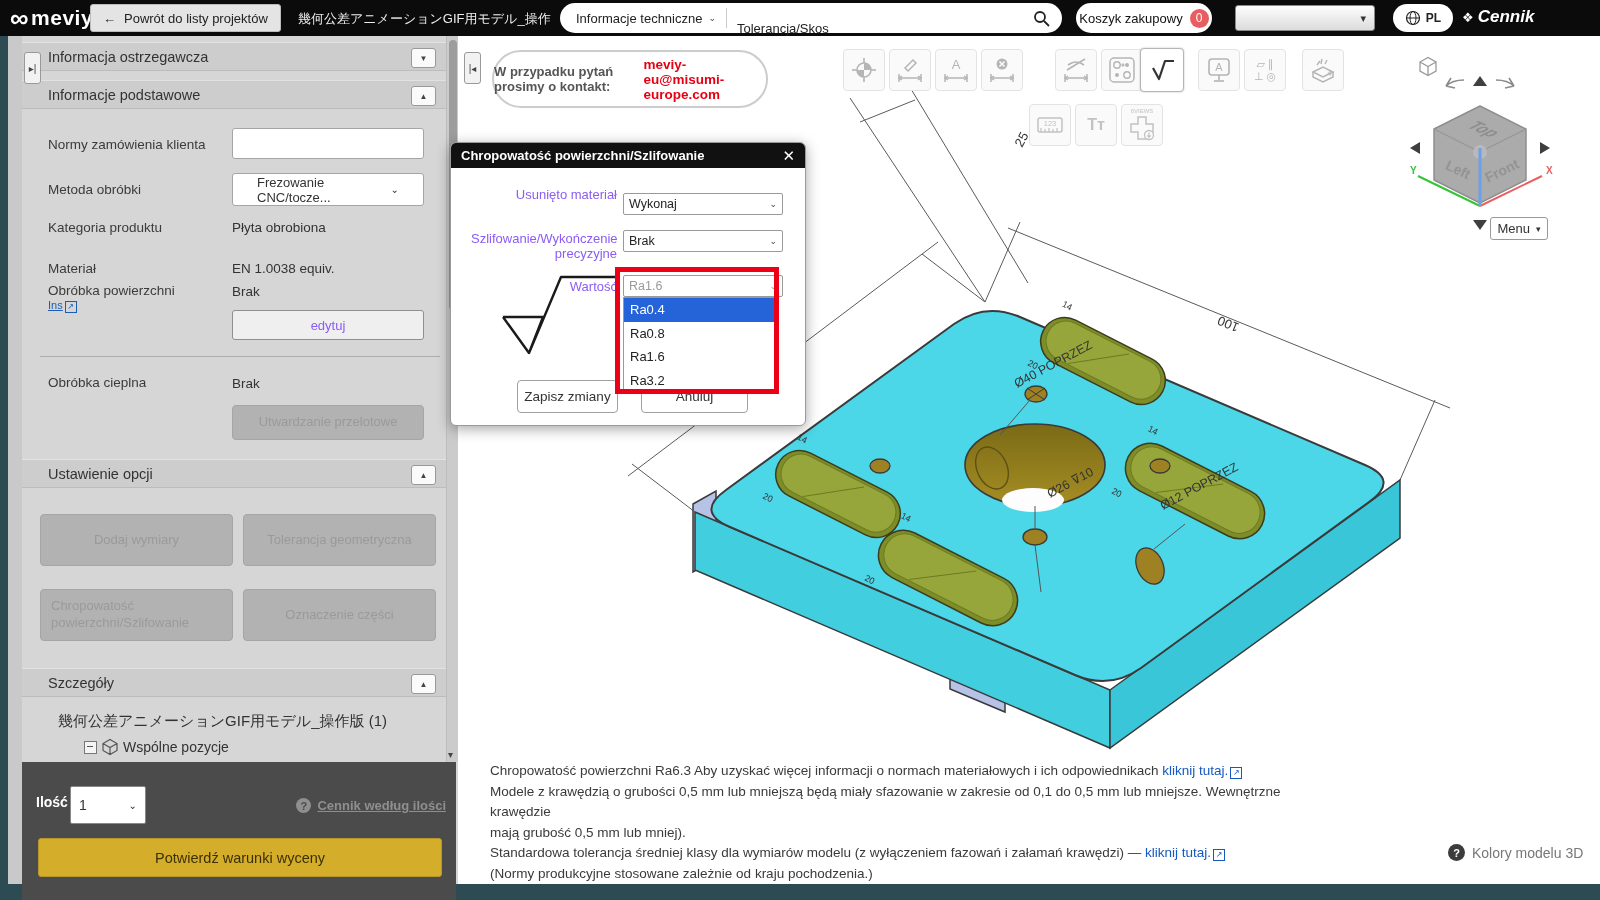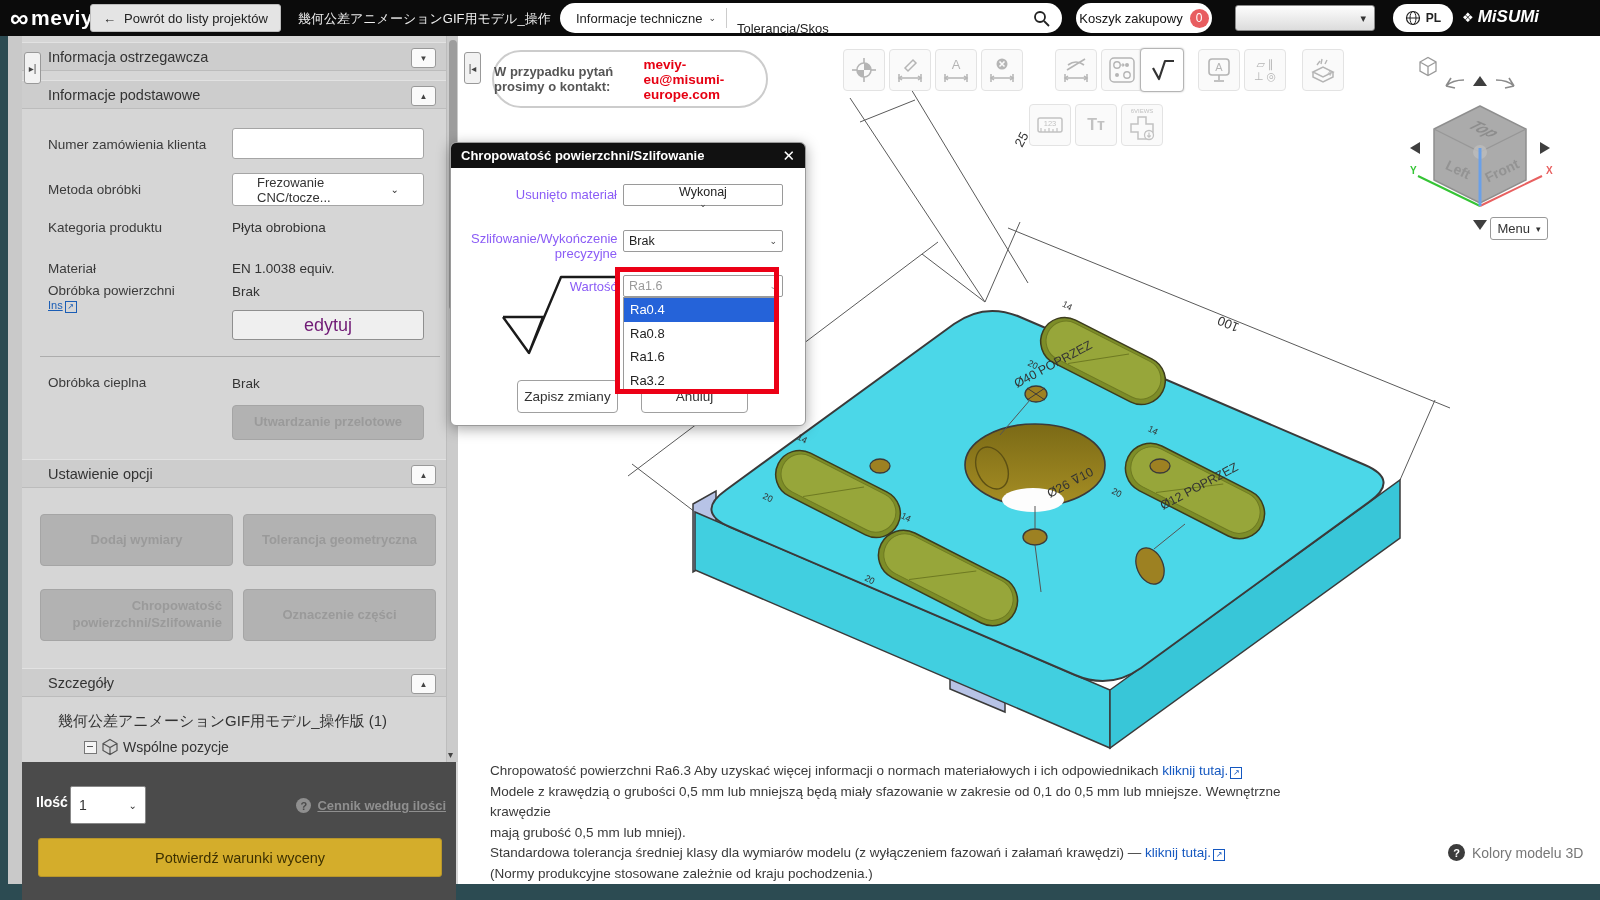--- a/index.html
+++ b/index.html
@@ -31,23 +31,23 @@
     font-size:10px;display:flex;align-items:center;justify-content:center;z-index:8;}
   .sechead{left:22px;width:424px;height:29px;background:#cdcdcd;border-top:1px solid #e2e2e2;border-bottom:1px solid #bcbcbc;
     display:flex;align-items:center;font-size:14.5px;color:#333;padding-left:26px;z-index:6;}
   .toggle{position:absolute;right:10px;top:5px;width:23px;height:18px;background:#fafafa;border:1px solid #999;border-radius:3px;
     font-size:8px;color:#444;display:flex;align-items:center;justify-content:center;}
   .flabel{font-size:13.5px;color:#3b3b3b;}
   .fvalue{font-size:13.5px;color:#333;}
   .sinput{background:#fff;border:1px solid #a5a5a5;border-radius:3px;}
   .sselect{background:#fff;border:1px solid #a5a5a5;border-radius:3px;display:flex;align-items:center;justify-content:space-between;
     padding:0 24px;font-size:13px;color:#333;}
-  .sbtn{background:#efefef;border:1px solid #8f8f8f;border-radius:3px;display:flex;align-items:center;justify-content:center;font-size:18px;color:#701a75;}
+  .sbtn{background:#efefef;border:1px solid #8f8f8f;border-radius:3px;display:flex;align-items:center;justify-content:center;font-size:13px;color:#8b5cf6;}
   .sbtn-dis{background:#b2b2b2;border:1px solid #a5a5a5;border-radius:4px;display:flex;align-items:center;justify-content:center;
-    font-size:13px;color:#9a9a9a;text-align:right;line-height:1.3;font-weight:bold;}
+    font-size:13px;color:#9a9a9a;text-align:left;line-height:1.3;}
   .inslink{font-size:11px;color:#1a5db5;text-decoration:underline;}
   .footerbar{left:22px;top:762px;width:434px;height:156px;background:#4b4b4b;z-index:7;}
   .qtysel{position:absolute;left:48px;top:24px;width:58px;height:36px;background:#fff;border:1px solid #888;border-radius:2px;
     display:flex;align-items:center;justify-content:space-between;padding:0 8px;font-size:14px;color:#333;}
   .cennik{position:absolute;right:10px;top:36px;color:#8f8f8f;font-size:13px;font-weight:bold;text-decoration:underline;display:flex;gap:6px;align-items:center;}
   .qmark{width:15px;height:15px;border-radius:50%;background:#8f8f8f;color:#4b4b4b;font-size:11px;font-weight:bold;display:flex;align-items:center;justify-content:center;text-decoration:none;}
   .confirm{position:absolute;left:16px;top:76px;width:402px;height:37px;background:#d4ad2b;border:1px solid #b8962a;border-radius:3px;
     display:flex;align-items:center;justify-content:center;font-size:14.5px;color:#3d3000;}
   .treename{font-size:15px;color:#333;}
   .expander{width:11px;height:11px;border:1px solid #777;background:#f5f5f5;position:relative;display:inline-block;}
@@ -129,21 +129,21 @@
     <div class="abs globepill">
       <svg width="16" height="16" viewBox="0 0 16 16">
         <circle cx="8" cy="8" r="6.5" fill="none" stroke="#222" stroke-width="1.2"></circle>
         <ellipse cx="8" cy="8" rx="3" ry="6.5" fill="none" stroke="#222" stroke-width="1"></ellipse>
         <line x1="1.5" y1="8" x2="14.5" y2="8" stroke="#222" stroke-width="1"></line>
       </svg>
       <span>PL</span>
     </div>
     <div class="abs misumi">
       <span style="font-style:normal;font-size:13px;">❖</span>
-      <span>MiSUMi</span>
+      <span>Cennik</span>
     </div>
   </div>
 
   <div class="abs gutter"></div>
   <div class="abs sidebar"></div>
   <div class="abs handle" style="left:24px;top:52px;z-index:8;">
     <span>▸|</span>
   </div>
 
   <div class="abs sechead" style="top:42px;">
@@ -152,21 +152,21 @@
         <span>▼</span>
       </span>
   </div>
   <div class="abs sechead" style="top:80px;">
     <span>Informacje podstawowe</span>
     <span class="toggle">
         <span>▲</span>
       </span>
   </div>
 
-  <div class="abs flabel" style="left:48px;top:137px;z-index:6;">Numer zamówienia klienta</div>
+  <div class="abs flabel" style="left:48px;top:137px;z-index:6;">Normy zamówienia klienta</div>
   <div class="abs sinput" style="left:232px;top:128px;width:192px;height:31px;z-index:6;"></div>
 
   <div class="abs flabel" style="left:48px;top:182px;z-index:6;">Metoda obróbki</div>
   <div class="abs sselect" style="left:232px;top:173px;width:192px;height:33px;z-index:6;">
     <span>Frezowanie CNC/tocze...</span>
     <span style="font-size:10px;color:#333;">⌄</span>
   </div>
 
   <div class="abs flabel" style="left:48px;top:220px;z-index:6;">Kategoria produktu</div>
   <div class="abs fvalue" style="left:232px;top:220px;z-index:6;">Płyta obrobiona</div>
@@ -500,21 +500,21 @@
     <span>Kolory modelu 3D</span>
   </div>
 
   <div class="abs modal">
     <div class="modalhead">
       <span>Chropowatość powierzchni/Szlifowanie</span>
       <span class="mclose">✕</span>
     </div>
 
     <div class="mlabel" style="left:20px;top:44px;width:146px;">Usunięto materiał</div>
-    <div class="mselect" style="top:41px;flex-direction:column;">
+    <div class="mselect" style="top:50px;">
       <span>Wykonaj</span>
       <span class="chev">⌄</span>
     </div>
 
     <div class="mlabel" style="left:20px;top:88px;width:146px;">
       <span>Szlifowanie/Wykończenie</span><br>
       <span>precyzyjne</span>
     </div>
     <div class="mselect" style="top:87px;">
       <span>Brak</span>

